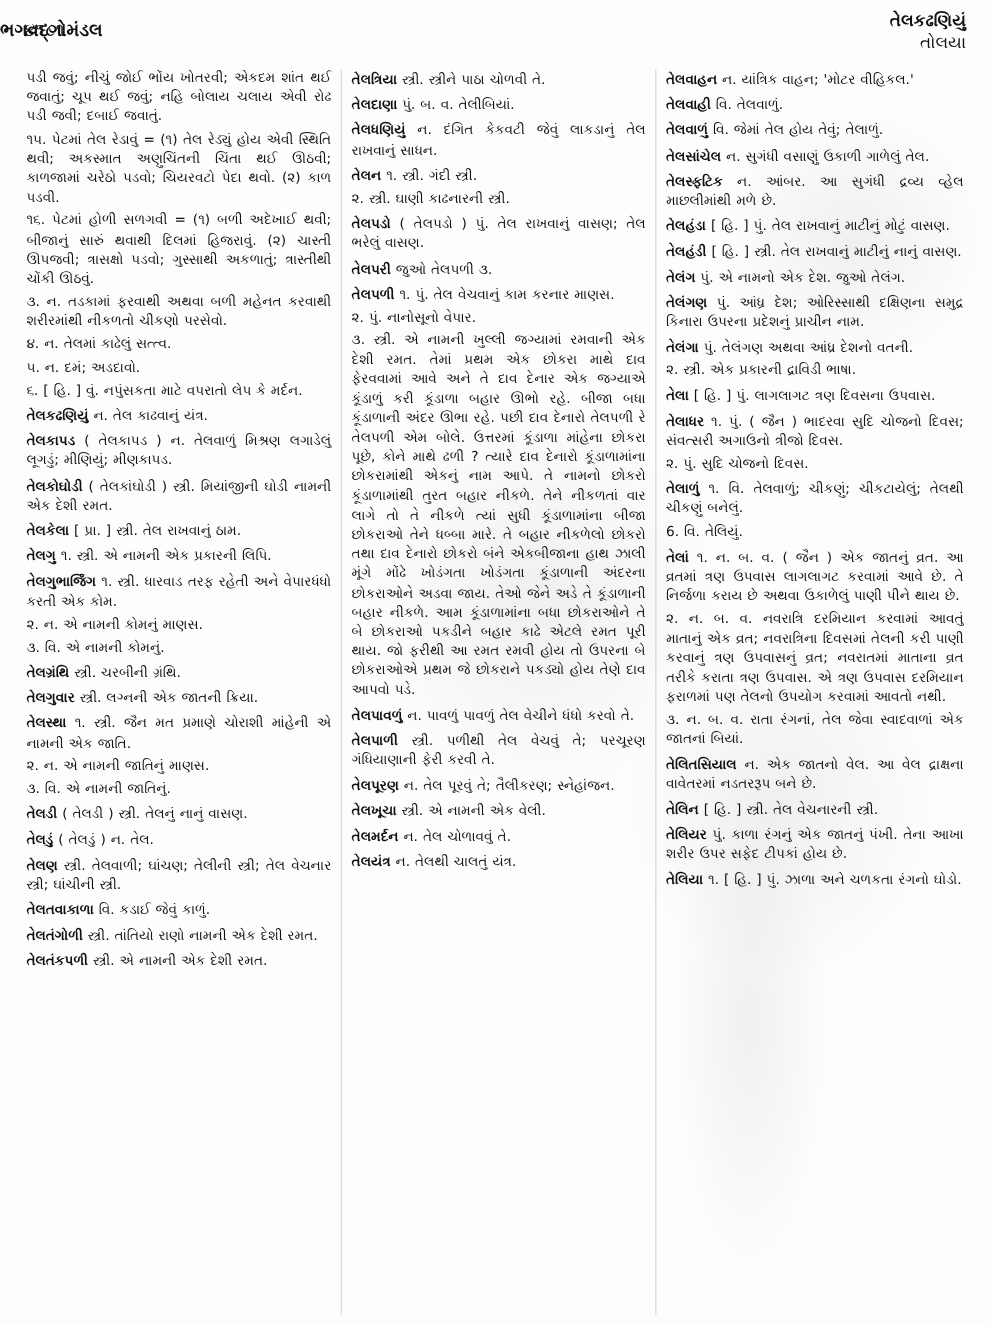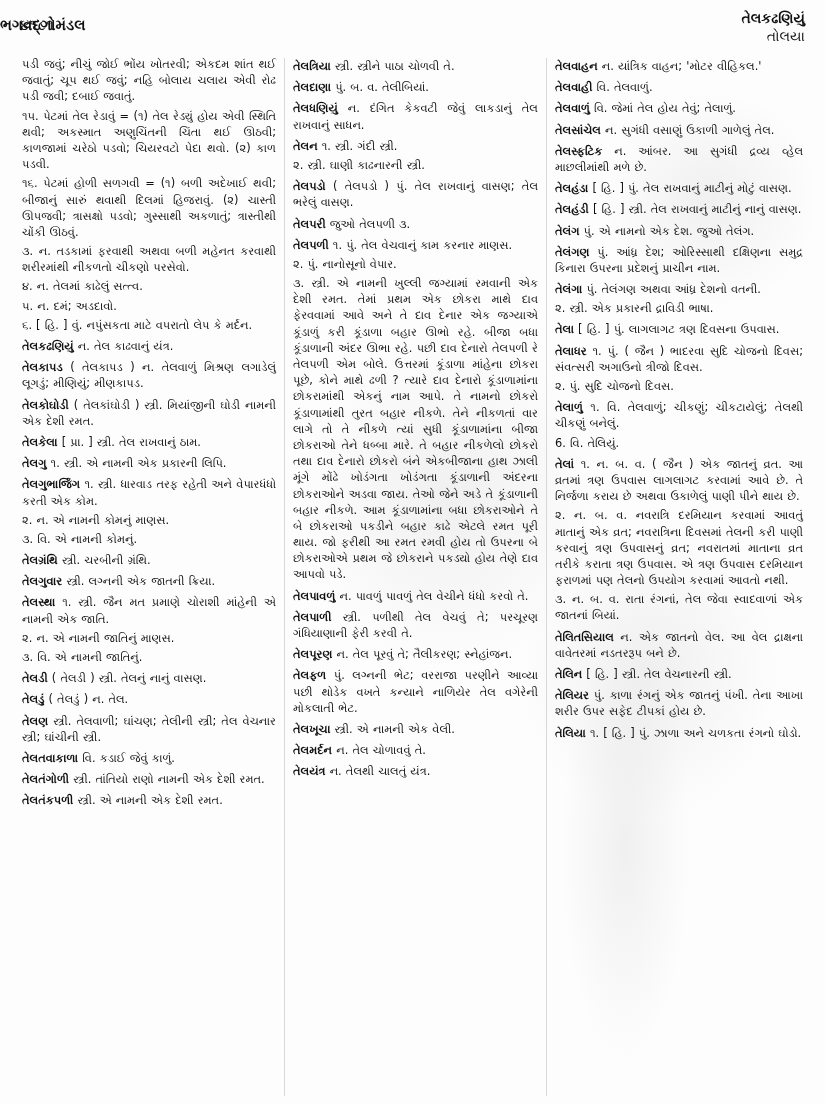--- a/index.html
+++ b/index.html
@@ -161,21 +161,20 @@
         <p class="entry"><span class="hw">તેલન</span> <span>૧. સ્ત્રી. ગંદી સ્ત્રી.</span></p>
         <p class="entry cont"><span>૨. સ્ત્રી. ઘાણી કાઢનારની સ્ત્રી.</span></p>
         <p class="entry"><span class="hw">તેલપડો</span> <span>( તેલપડો ) પું. તેલ રાખવાનું વાસણ; તેલ ભરેલું વાસણ.</span></p>
         <p class="entry"><span class="hw">તેલપરી</span> <span>જુઓ તેલપળી ૩.</span></p>
         <p class="entry"><span class="hw">તેલપળી</span> <span>૧. પું. તેલ વેચવાનું કામ કરનાર માણસ.</span></p>
         <p class="entry cont"><span>૨. પું. નાનોસૂનો વેપાર.</span></p>
         <p class="entry cont"><span>૩. સ્ત્રી. એ નામની ખુલ્લી જગ્યામાં રમવાની એક દેશી રમત. તેમાં પ્રથમ એક છોકરા માથે દાવ ફેરવવામાં આવે અને તે દાવ દેનાર એક જગ્યાએ કૂંડાળું કરી કૂંડાળા બહાર ઊભો રહે. બીજા બધા કૂંડાળાની અંદર ઊભા રહે. પછી દાવ દેનારો તેલપળી રે તેલપળી એમ બોલે. ઉત્તરમાં કૂંડાળા માંહેના છોકરા પૂછે, કોને માથે ઢળી ? ત્યારે દાવ દેનારો કૂંડાળામાંના છોકરામાંથી એકનું નામ આપે. તે નામનો છોકરો કૂંડાળામાંથી તુરત બહાર નીકળે. તેને નીકળતાં વાર લાગે તો તે નીકળે ત્યાં સુધી કૂંડાળામાંના બીજા છોકરાઓ તેને ધબ્બા મારે. તે બહાર નીકળેલો છોકરો તથા દાવ દેનારો છોકરો બંને એકબીજાના હાથ ઝાલી મૂંગે મોંઢે ખોડંગતા ખોડંગતા કૂંડાળાની અંદરના છોકરાઓને અડવા જાય. તેઓ જેને અડે તે કૂંડાળાની બહાર નીકળે. આમ કૂંડાળામાંના બધા છોકરાઓને તે બે છોકરાઓ પકડીને બહાર કાઢે એટલે રમત પૂરી થાય. જો ફરીથી આ રમત રમવી હોય તો ઉપરના બે છોકરાઓએ પ્રથમ જે છોકરાને પકડ્યો હોય તેણે દાવ આપવો પડે.</span></p>
         <p class="entry"><span class="hw">તેલપાવળું</span> <span>ન. પાવળું પાવળું તેલ વેચીને ધંધો કરવો તે.</span></p>
         <p class="entry"><span class="hw">તેલપાળી</span> <span>સ્ત્રી. પળીથી તેલ વેચવું તે; પરચૂરણ ગંધિયાણાની ફેરી કરવી તે.</span></p>
         <p class="entry"><span class="hw">તેલપૂરણ</span> <span>ન. તેલ પૂરવું તે; તૈલીકરણ; સ્નેહાંજન.</span></p>
-        <p class="entry"><span class="hw">તેલફળ</span> <span>પું. લગ્નની ભેટ; વરરાજા પરણીને આવ્યા પછી થોડેક વખતે કન્યાને નાળિયેર તેલ વગેરેની મોકલાતી ભેટ.</span></p>
         <p class="entry"><span class="hw">તેલખૂચા</span> <span>સ્ત્રી. એ નામની એક વેલી.</span></p>
         <p class="entry"><span class="hw">તેલમર્દન</span> <span>ન. તેલ ચોળાવવું તે.</span></p>
         <p class="entry"><span class="hw">તેલયંત્ર</span> <span>ન. તેલથી ચાલતું યંત્ર.</span></p>
       </div>
     <div class="col col-3">
         <p class="entry"><span class="hw">તેલવાહન</span> <span>ન. યાંત્રિક વાહન; 'મોટર વીહિકલ.'</span></p>
         <p class="entry"><span class="hw">તેલવાહી</span> <span>વિ. તેલવાળું.</span></p>
         <p class="entry"><span class="hw">તેલવાળું</span> <span>વિ. જેમાં તેલ હોય તેવું; તેલાળું.</span></p>
         <p class="entry"><span class="hw">તેલસાંચેલ</span> <span>ન. સુગંધી વસાણું ઉકાળી ગાળેલું તેલ.</span></p>
         <p class="entry"><span class="hw">તેલસ્ફટિક</span> <span>ન. આંબર. આ સુગંધી દ્રવ્ય વ્હેલ માછલીમાંથી મળે છે.</span></p>

